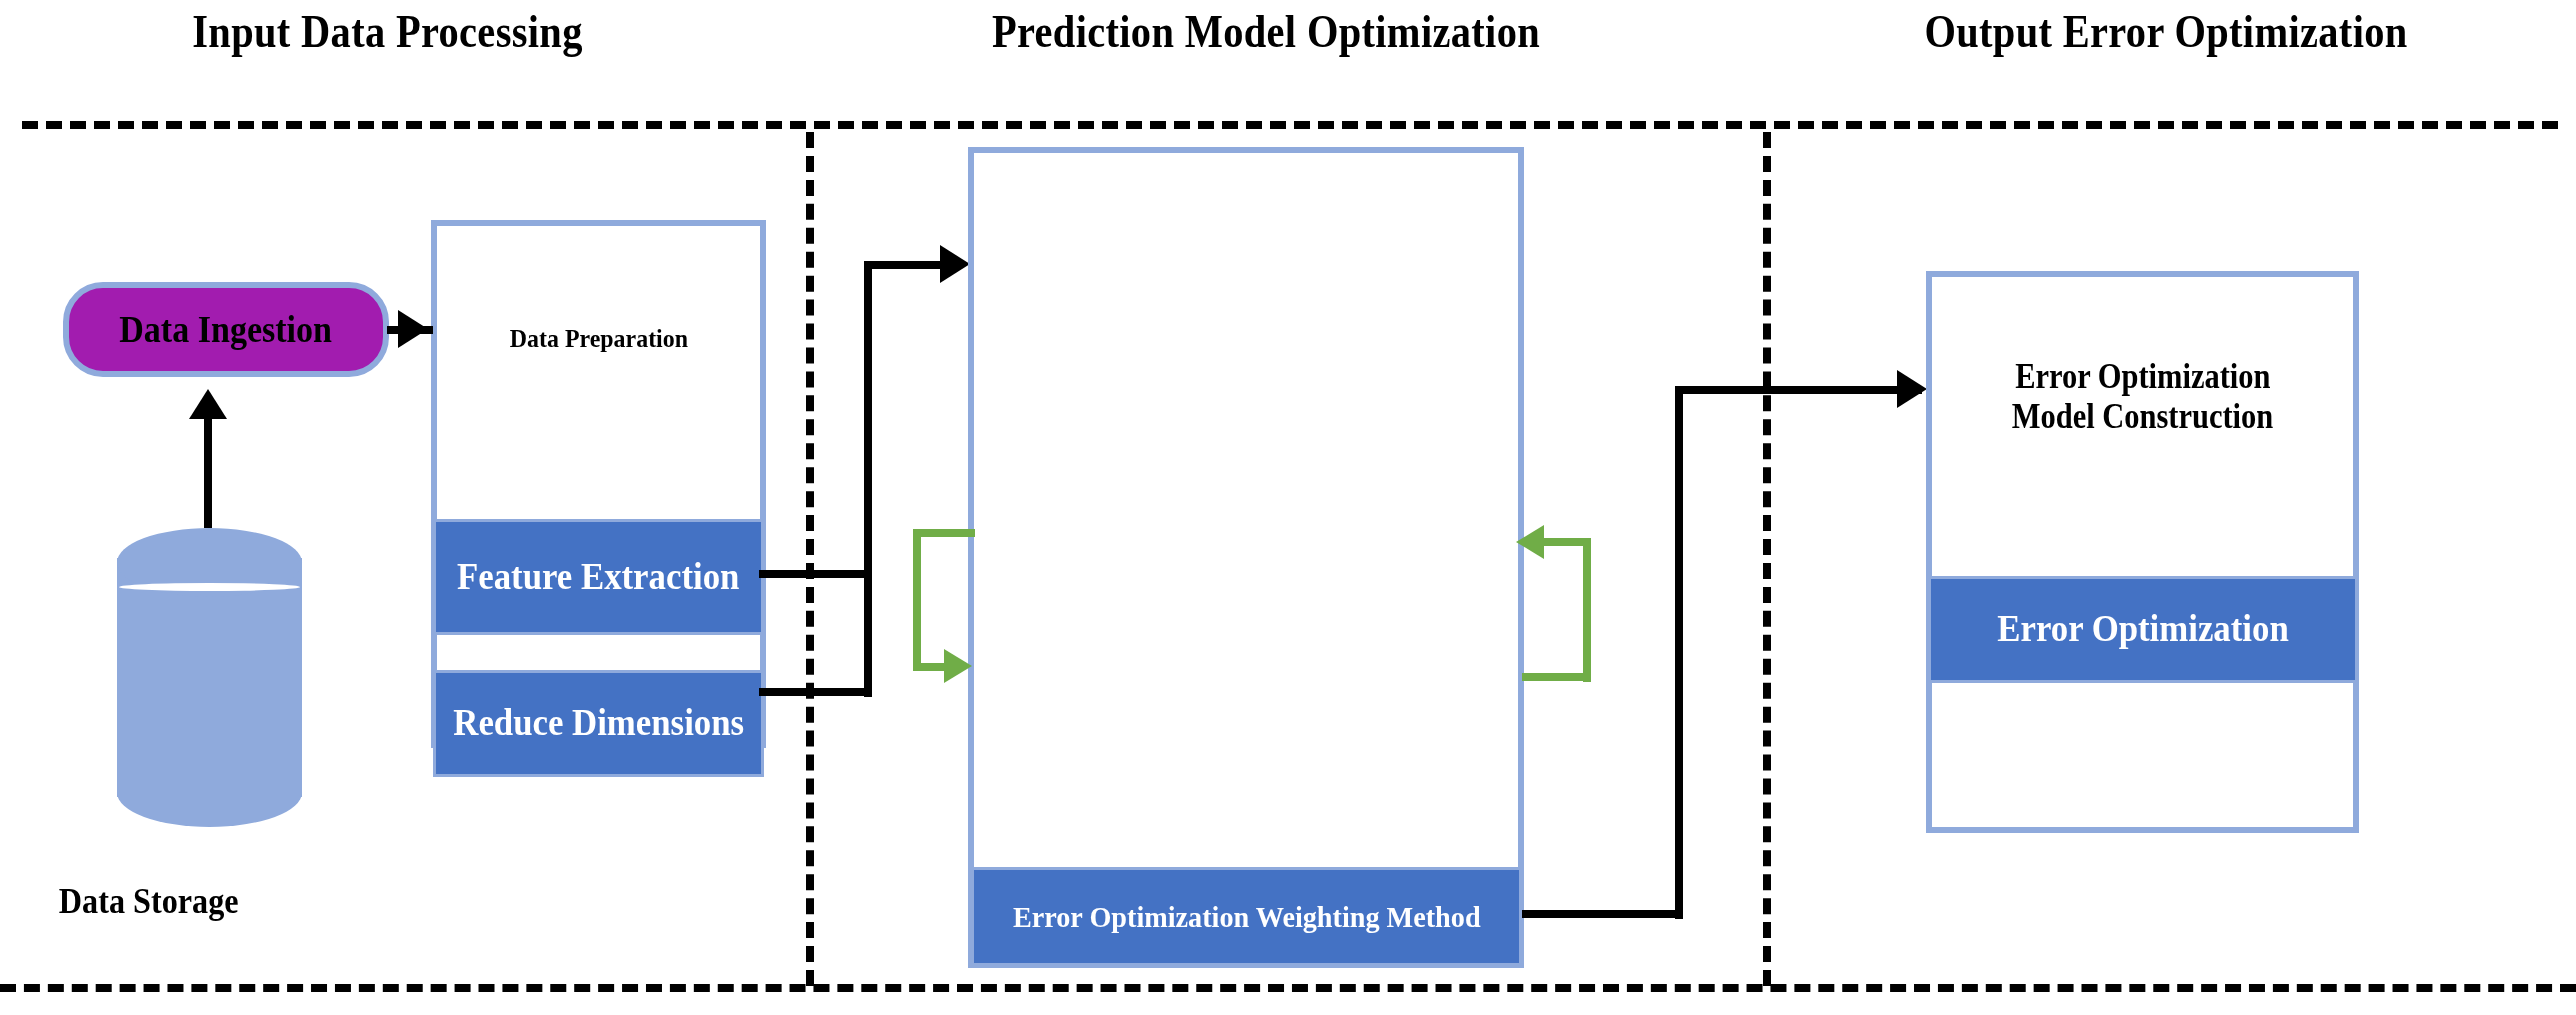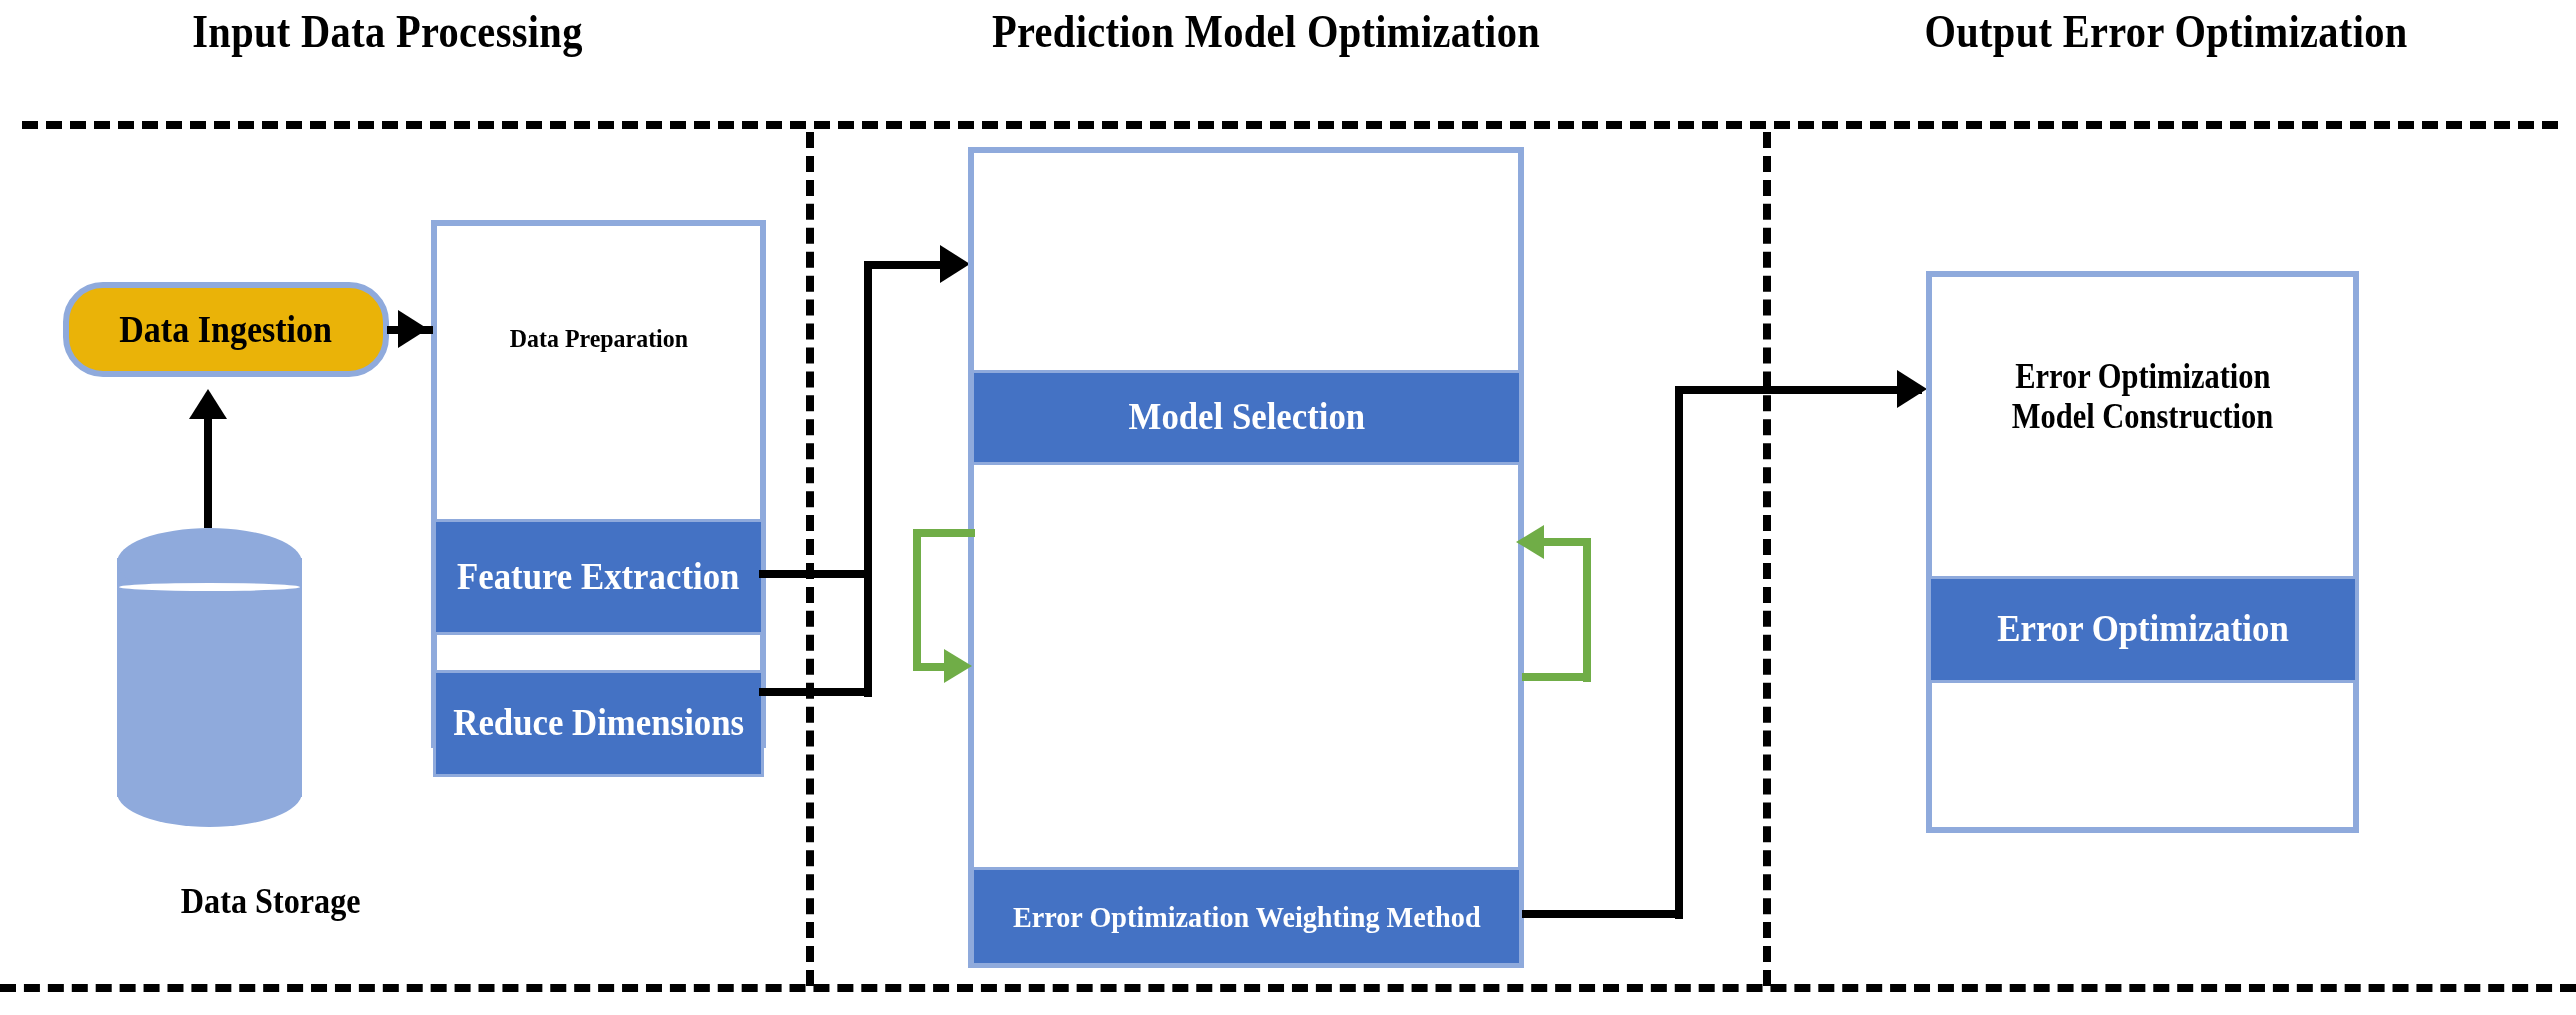--- a/index.html
+++ b/index.html
@@ -24,34 +24,34 @@
   .band{
     position:absolute;background:#4472C4;border:3.5px solid #8FAADC;box-sizing:border-box;
     display:flex;align-items:center;justify-content:center;text-align:center;
     color:#ffffff;font-weight:bold;line-height:1.1;
   }
   .band span{transform:scaleX(.94);display:inline-block;white-space:nowrap;}
   .boxhead span{display:inline-block;transform:scaleX(.92);}
 
   
   .pill{
-    position:absolute;background:#eab308;border:6.2px solid #8FAADC;border-radius:40px;
+    position:absolute;background:#a21caf;border:6.2px solid #8FAADC;border-radius:40px;
     box-sizing:border-box;display:flex;align-items:center;justify-content:center;
     font-weight:bold;color:#000000;font-size:37px;white-space:nowrap;
   }
   .pill span{display:inline-block;transform:scaleX(.92);}
 
   
   .cyl{position:absolute;}
   .cyl .body{position:absolute;left:0;right:0;top:30px;bottom:30px;background:#8FAADC;}
   .cyl .top{position:absolute;left:0;right:0;top:0;height:69px;background:#8FAADC;border-radius:50%;}
   .cyl .bot{position:absolute;left:0;right:0;bottom:0;height:69px;background:#8FAADC;border-radius:50%;}
   .cyl .lip{position:absolute;left:1.8px;right:1.8px;top:55px;height:8px;background:#ffffff;border-radius:50%;}
 
-  .caption{position:absolute;font-weight:bold;color:#000;font-size:35px;white-space:nowrap;text-align:right;}
+  .caption{position:absolute;font-weight:bold;color:#000;font-size:35px;white-space:nowrap;text-align:left;}
   .caption span{display:inline-block;transform:scaleX(.92);}
 
   
   .ln{position:absolute;background:#000000;}
   .lnG{position:absolute;background:#70AD47;}
   .tri{position:absolute;width:0;height:0;}
   .tri.r{border-top:19.4px solid transparent;border-bottom:19.4px solid transparent;border-left:30px solid #000;}
   .tri.u{border-left:19.4px solid transparent;border-right:19.4px solid transparent;border-bottom:30px solid #000;}
   .triG.r{border-top:17.6px solid transparent;border-bottom:17.6px solid transparent;border-left:28px solid #70AD47;}
   .triG.l{border-top:17.6px solid transparent;border-bottom:17.6px solid transparent;border-right:28px solid #70AD47;}
@@ -103,23 +103,20 @@
   <div class="tri r" style="left:398px;top:310px;"></div>
 
   <div class="ln" style="left:759px;top:570px;width:113px;height:8px;"></div>
   <div class="ln" style="left:759px;top:688px;width:113px;height:8px;"></div>
   <div class="ln" style="left:864px;top:261px;width:8px;height:436px;"></div>
   <div class="ln" style="left:864px;top:261px;width:97px;height:8px;"></div>
   <div class="tri r" style="left:940px;top:245px;"></div>
 
   <div class="outerbox" style="left:968px;top:147px;width:556px;height:821px;"></div>
 
-  <div class="band" style="left:971px;top:370px;width:551px;height:95px;font-size:37px;">
-    <span>Model Selection</span>
-  </div>
   <div class="band" style="left:971px;top:867px;width:551px;height:99px;font-size:30px;">
     <span>Error Optimization Weighting Method</span>
   </div>
 
   <div class="lnG" style="left:913px;top:529px;width:62px;height:8px;"></div>
   <div class="lnG" style="left:913px;top:529px;width:8px;height:142px;"></div>
   <div class="lnG" style="left:913px;top:663px;width:46px;height:8px;"></div>
   <div class="triG r" style="position:absolute;left:944px;top:649px;"></div>
 
   <div class="lnG" style="left:1522px;top:673px;width:69px;height:8px;"></div>

